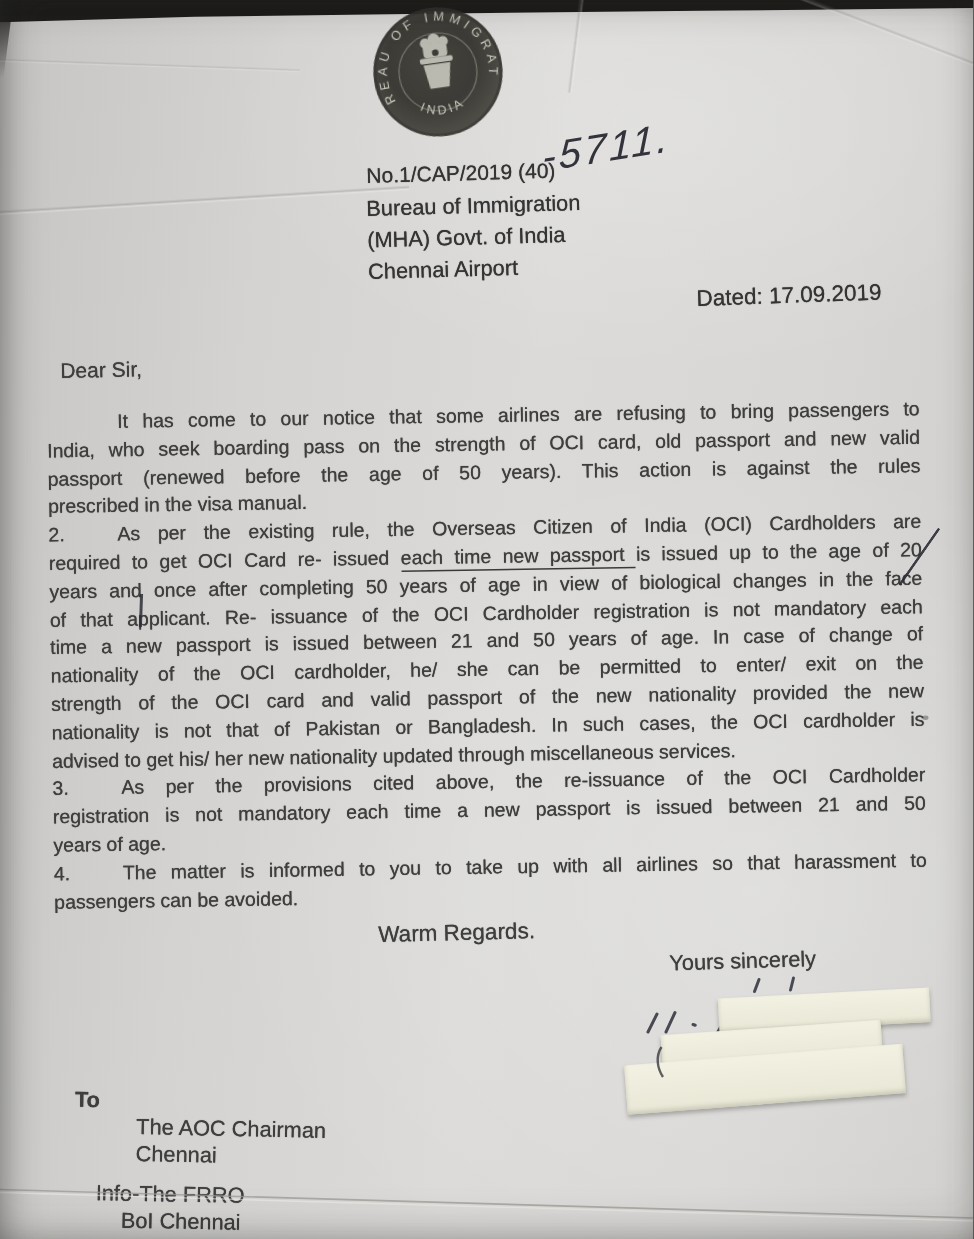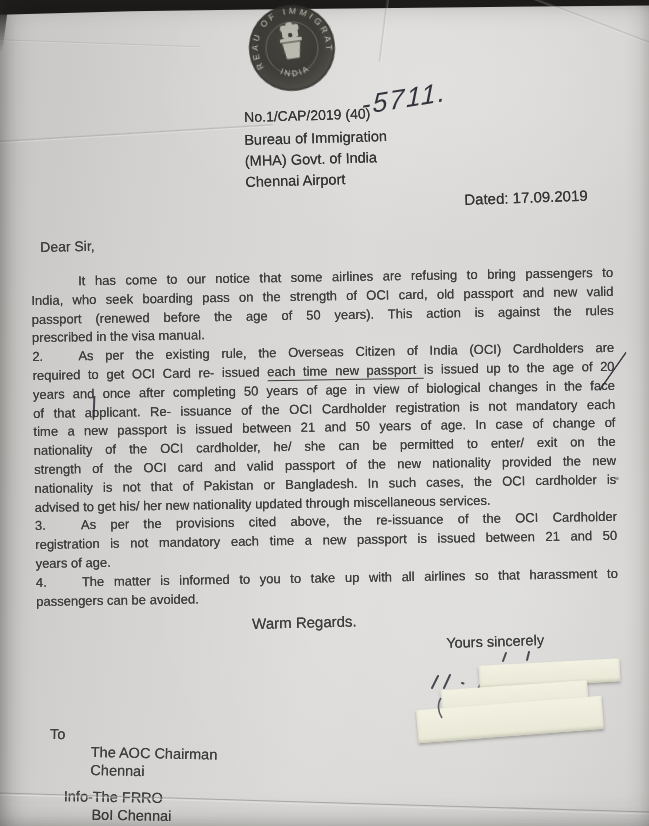--- a/index.html
+++ b/index.html
@@ -70,25 +70,25 @@
 
   .scribble { left:420px; top:648px; width:170px; height:50px; }
   .tape { background:linear-gradient(to bottom, #f2f1e2, #e9e8d7);
     box-shadow:0 2px 3px rgba(60,60,55,.35), inset 0 -2px 3px rgba(160,158,140,.4); }
   .tape1 { left:479px; top:662px; width:141px; height:23px; transform:rotate(-3deg); }
   .tape2 { left:441px; top:685px; width:147px; height:24px; transform:rotate(-4deg); }
   .tape3 { left:417px; top:703px; width:186px; height:33px; transform:rotate(-4.5deg); }
   .after-mark { left:432px; top:696px; width:20px; height:26px; }
 
   
-  .to-label { left:50px; top:726px; font-size:14.5px; transform:rotate(0.8deg); }
+  .to-label { left:50px; top:726px; font-size:14.5px; transform:rotate(0.8deg);font-weight:bold; }
   .to-block { left:91px; top:744px; font-size:14.5px; line-height:17.5px; transform:rotate(1.2deg); transform-origin:left top; }
   .info-block { left:55px; top:788px; font-size:14.5px; line-height:17.5px; transform:rotate(1deg); transform-origin:left top; }
   .info-label { display:inline-block; width:38px;text-align:right; }
-  .info-l2 { margin-left:37px; }
+  .info-l2 { margin-left:26px; }
   .crease-line { left:0; top:0; width:649px; height:826px; pointer-events:none; }
 </style>
 </head>
 <body>
 
 <div class="page">
 
   <div class="abs top-edge"></div>
   <div class="abs corner-edge"></div>
   <div class="abs crease crease-a"></div>

